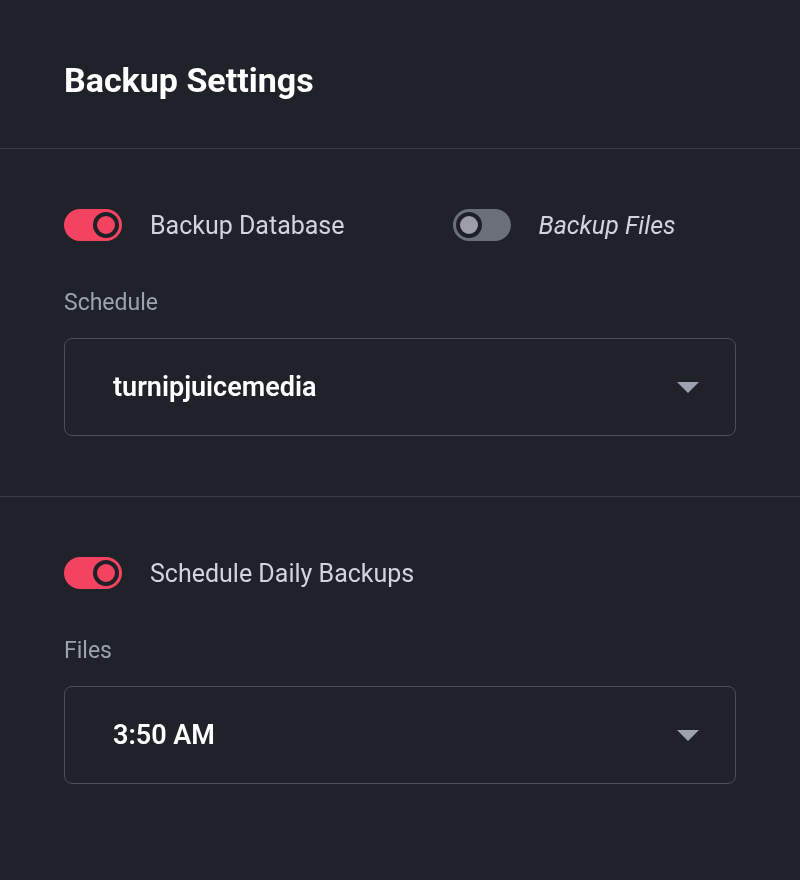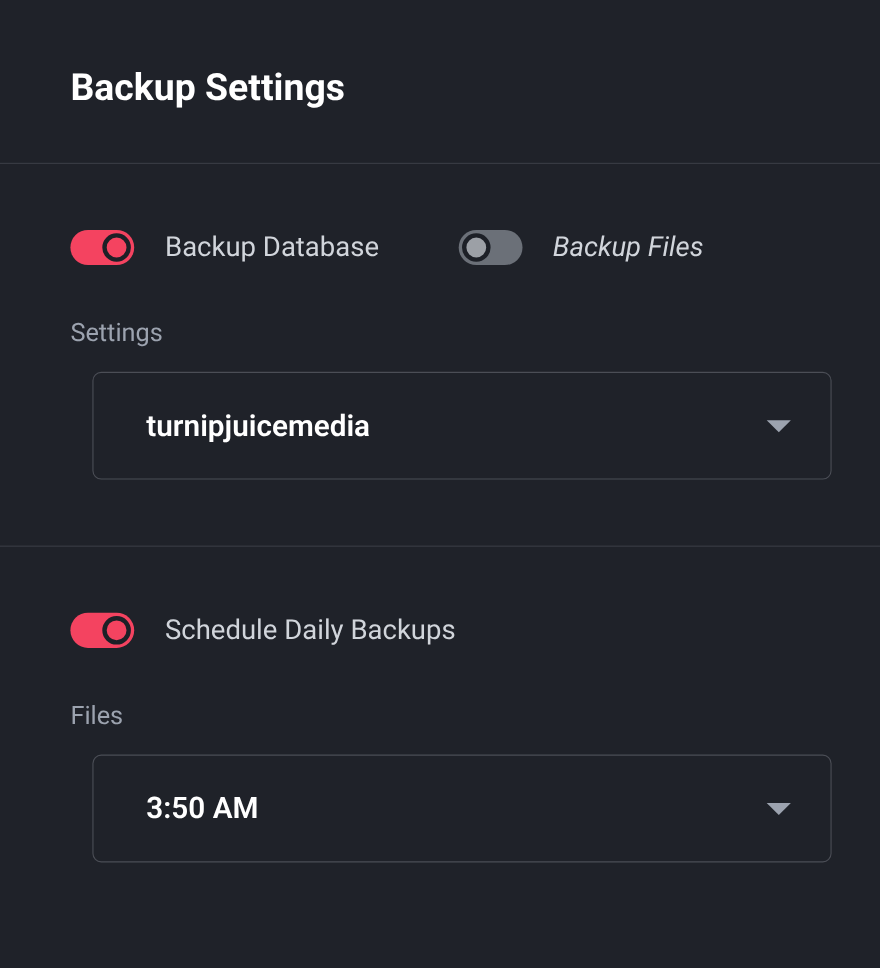--- a/index.html
+++ b/index.html
@@ -23,21 +23,21 @@
       font-weight: 700;
       color: #ffffff;
     }
     .section {
       border-top: 1px solid #3a3d45;
       padding: 60px 64px 60px 64px;
     }
     .toggle-row {
       display: flex;
       align-items: center;
-      gap: 32px;
+      gap: 68px;
       margin-bottom: 48px;
     }
     .toggle-group {
       display: flex;
       align-items: center;
       gap: 28px;
     }
     .toggle {
       position: relative;
       width: 58px;
@@ -83,21 +83,20 @@
       width: 100%;
       height: 98px;
       border: 1px solid #4b4e56;
       border-radius: 8px;
       background-color: transparent;
       display: flex;
       align-items: center;
       justify-content: space-between;
       padding: 0 36px 0 48px;
       cursor: pointer;
-      margin-left: 20px;
     }
     .select-value {
       font-size: 27px;
       font-weight: 600;
       color: #ffffff;
     }
     .chevron {
       width: 0;
       height: 0;
       border-left: 11px solid transparent;
@@ -124,21 +123,21 @@
       <span class="toggle-label">Backup Database</span>
     </div>
     <div class="toggle-group" style="margin-left:40px;font-style:italic;">
       <div class="toggle toggle-off">
         <div class="toggle-knob"></div>
       </div>
       <span class="toggle-label">Backup Files</span>
     </div>
   </div>
 
-  <div class="field-label">Settings</div>
+  <div class="field-label">Schedule</div>
   <div class="select">
     <span class="select-value">turnipjuicemedia</span>
     <span class="chevron"></span>
   </div>
 </div>
 
 <div class="section section-2">
   <div class="toggle-row">
     <div class="toggle-group">
       <div class="toggle toggle-on">

